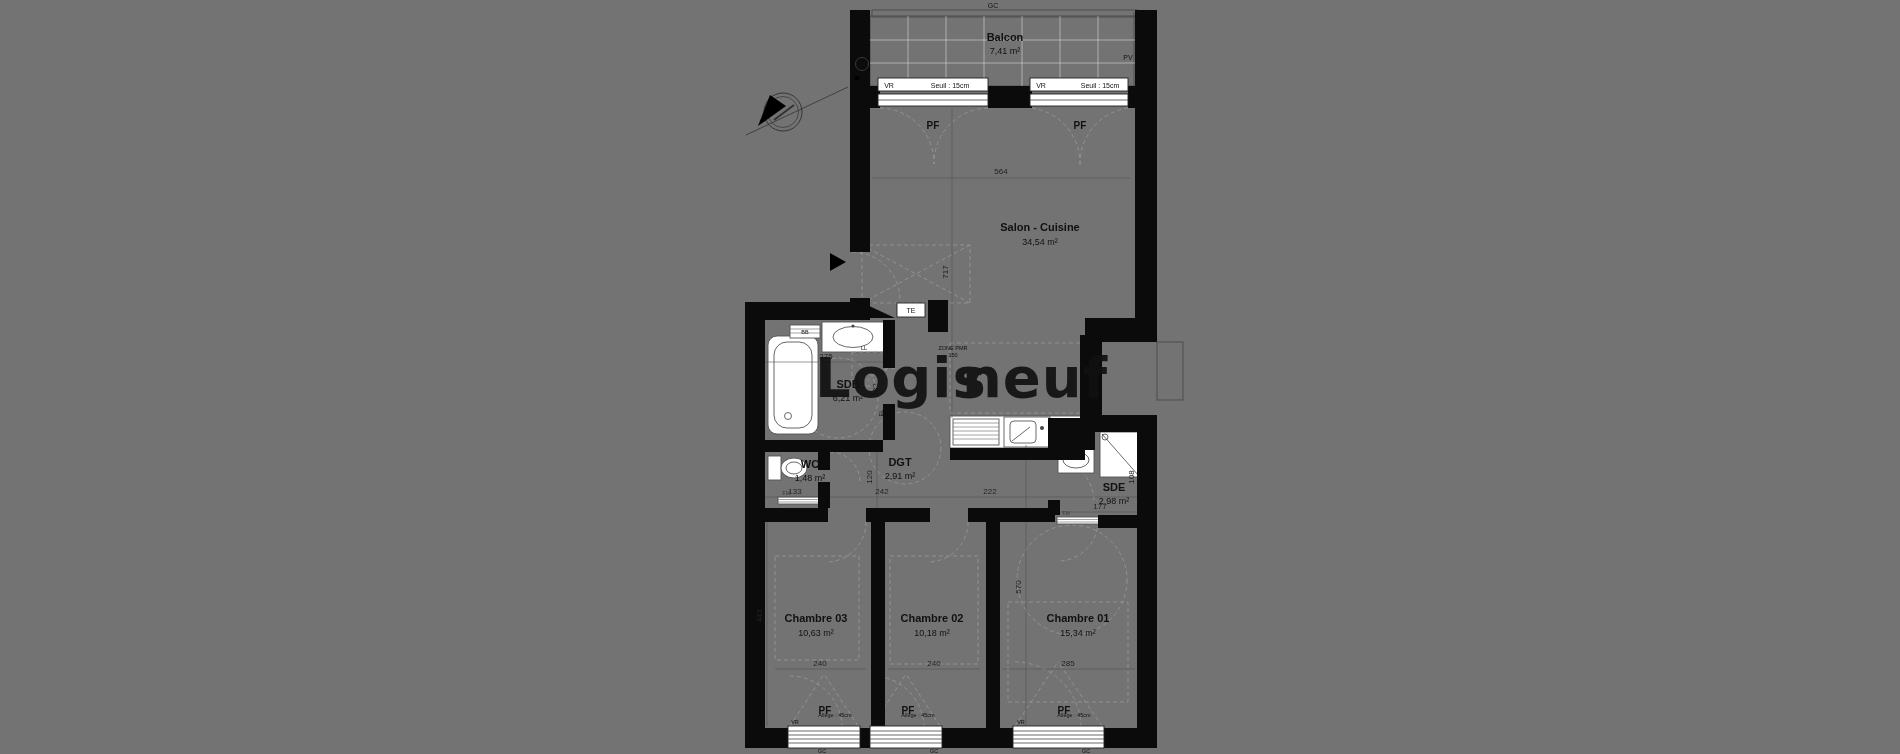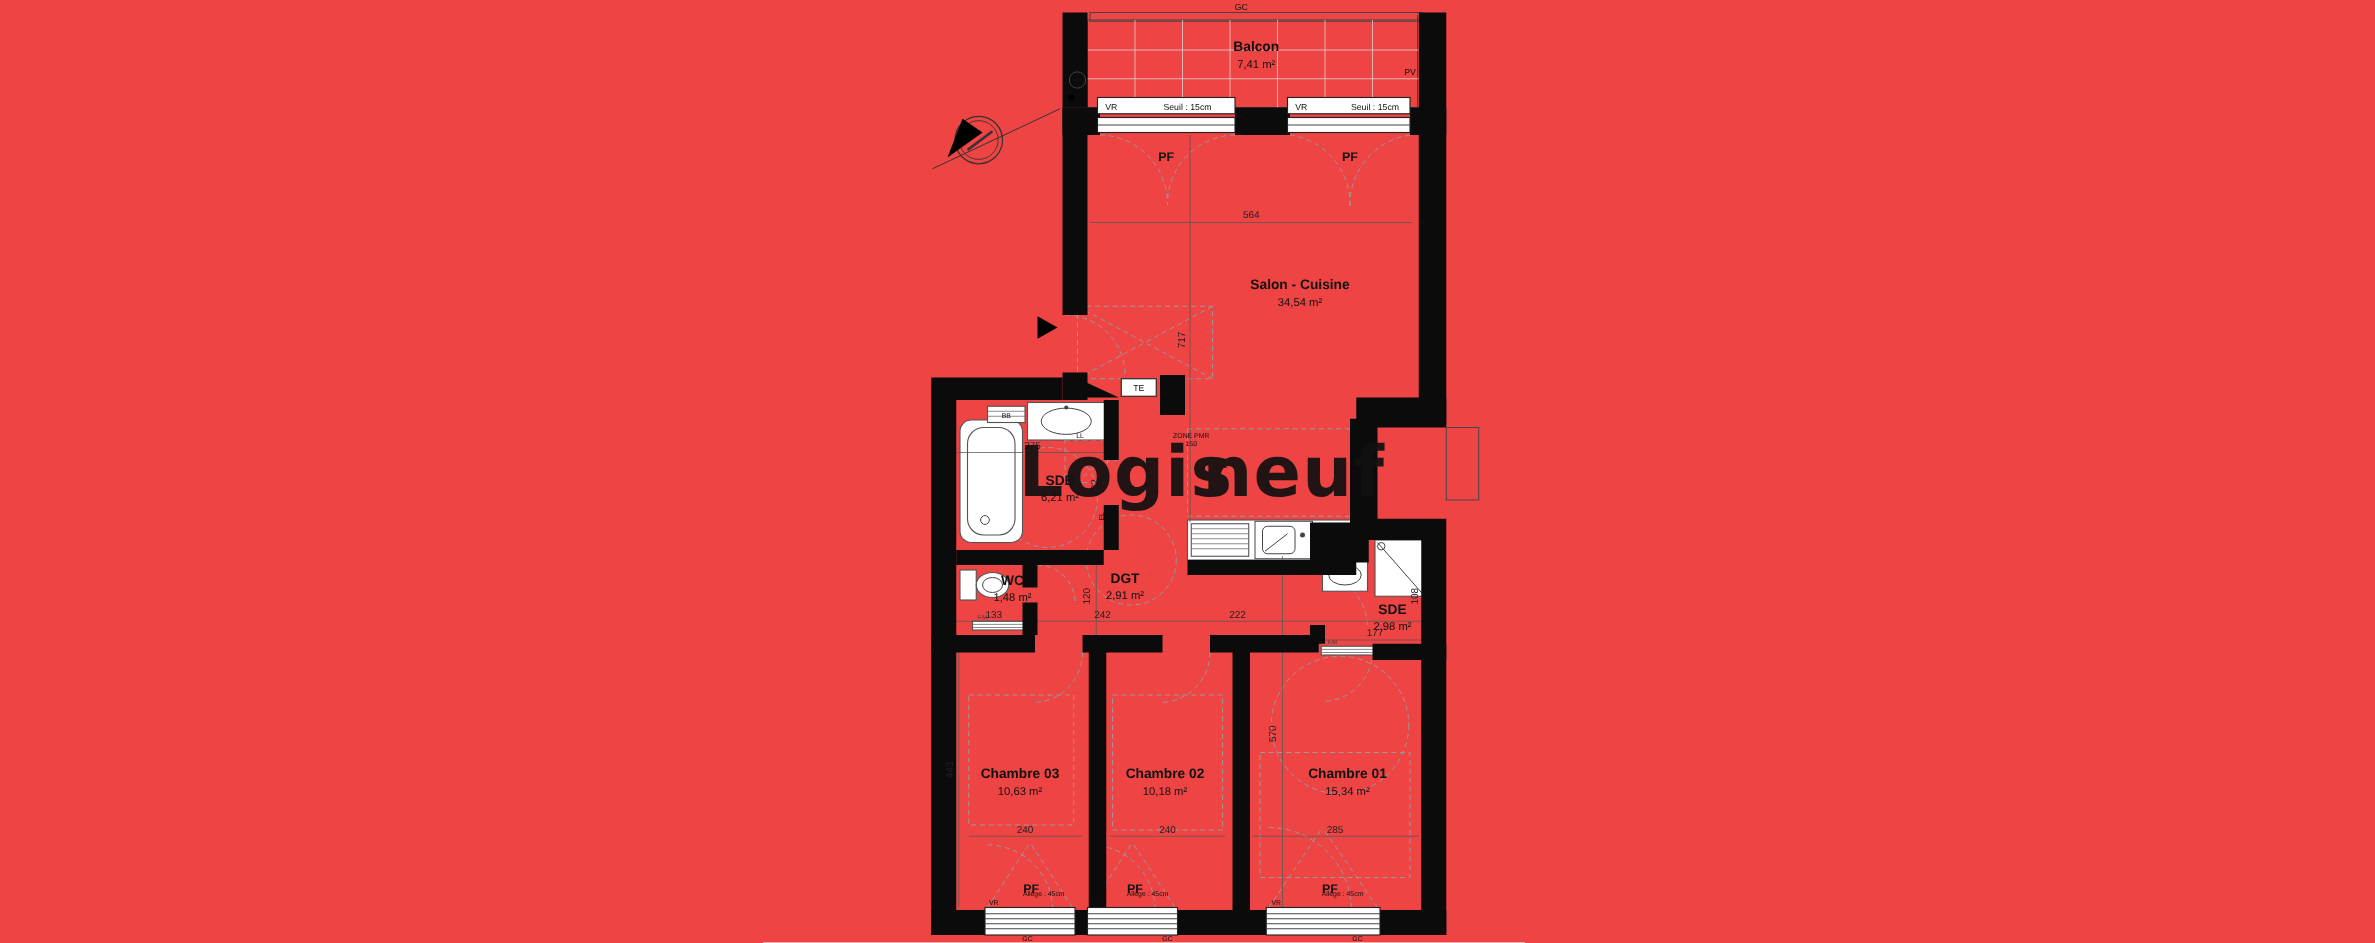--- a/index.html
+++ b/index.html
@@ -1,16 +1,16 @@
 <!DOCTYPE html>
 <html><head>
 <meta charset="utf-8">
 <style>
   html,body{margin:0;padding:0;background:#fff;}
-  #stage{position:relative;width:1900px;height:754px;background:#ef4444;overflow:hidden;}
+  #stage{position:relative;width:1900px;height:754px;background:#737373;overflow:hidden;}
   svg{position:absolute;left:0;top:0;}
   text{font-family:"Liberation Sans",sans-serif;fill:#111;}
   .rn{font-weight:bold;font-size:11px;text-anchor:middle;}
   .ra{font-size:9px;text-anchor:middle;}
   .dim{font-size:8px;fill:#222;text-anchor:middle;}
   .sm{font-size:7px;text-anchor:middle;}
   .xs{font-size:5.5px;text-anchor:middle;}
   .xxs{font-size:4.5px;text-anchor:middle;fill:#333;}
   .pf{font-weight:bold;font-size:10px;text-anchor:middle;}
   .wm{font-family:"DejaVu Sans",sans-serif;font-weight:800;font-size:56px;letter-spacing:1px;}

